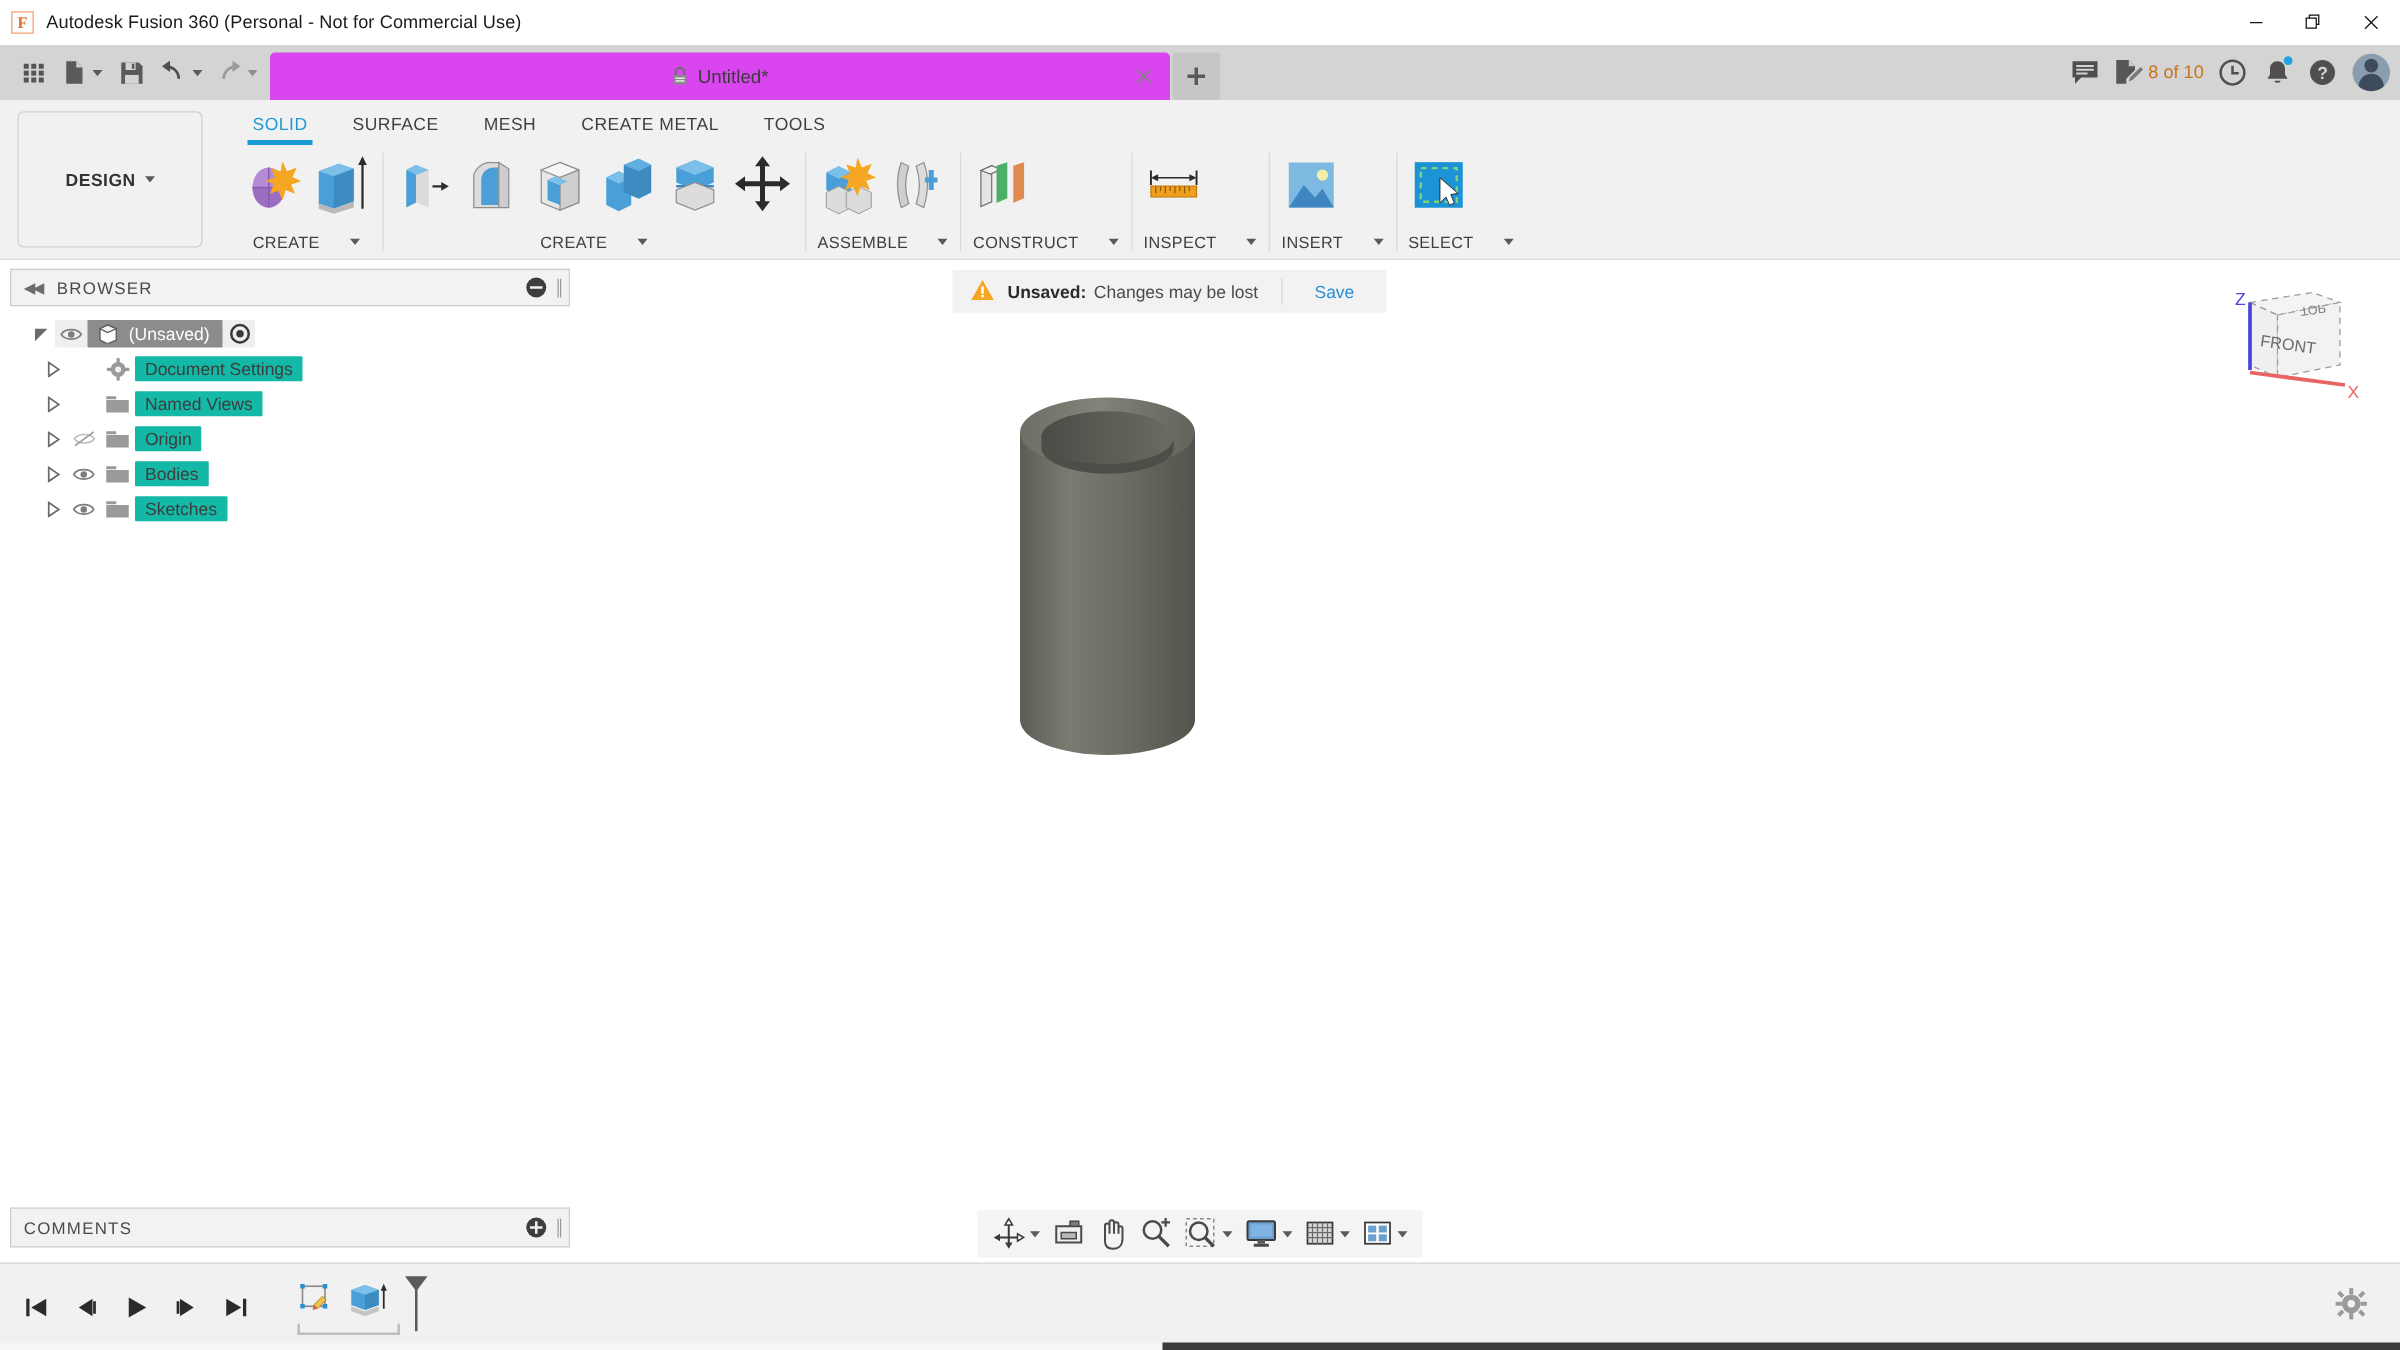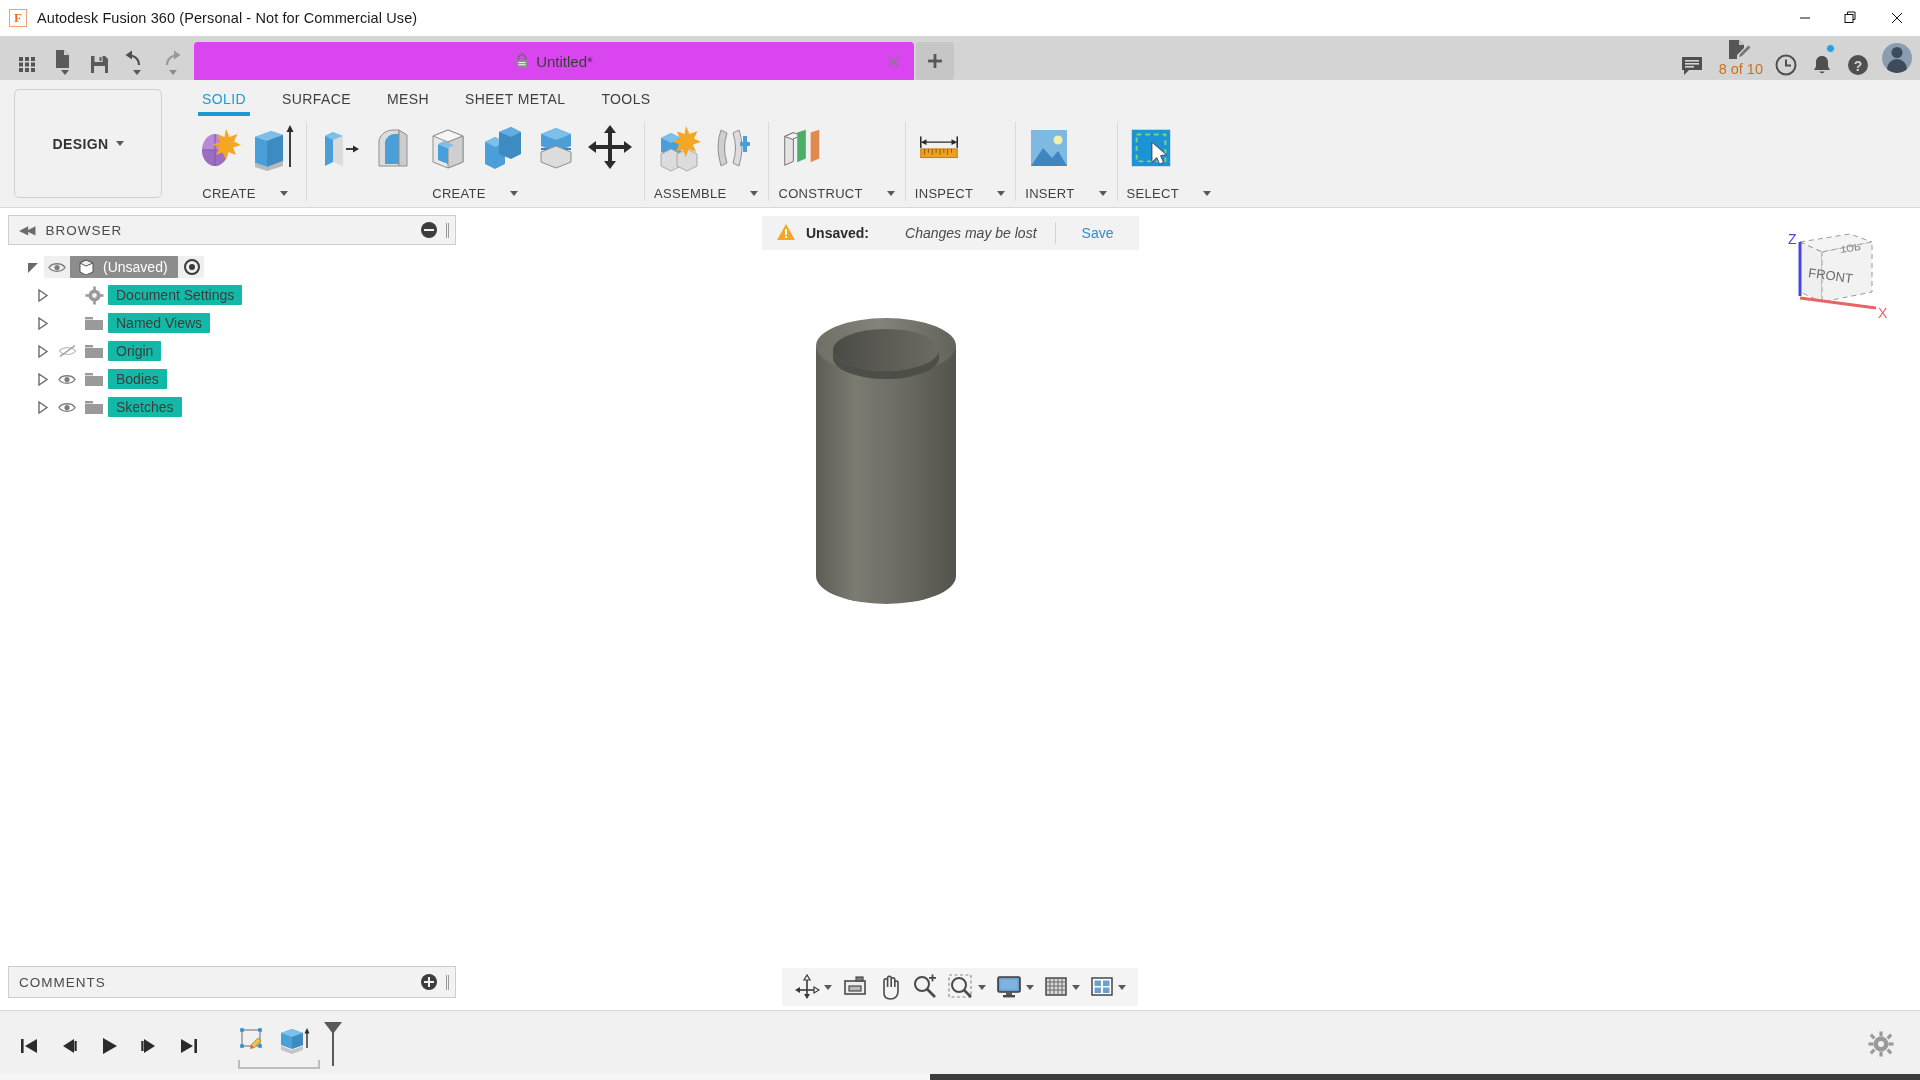--- a/index.html
+++ b/index.html
@@ -34,22 +34,22 @@
   }
   .win-btn svg { display: block; }
 
   
   .qabar {
     height: 44px; background: #d4d4d4; display: flex; align-items: center;
     position: relative; z-index: 30;
   }
   .qa-left { display: flex; align-items: center; padding-left: 10px; gap: 2px; }
   .qa-btn {
-    height: 34px; min-width: 34px; display: flex; align-items: center; justify-content: flex-end;
-    padding: 0 4px; cursor: default; border-radius: 2px; flex-direction: column;
+    height: 34px; min-width: 34px; display: flex; align-items: center; justify-content: center;
+    padding: 0 4px; cursor: default; border-radius: 2px;
   }
   .caret { width: 0; height: 0; border-left: 4px solid transparent; border-right: 4px solid transparent;
            border-top: 5px solid #5a5a5a; margin-left: 4px; }
   .caret.light { border-top-color: #8d8d8d; }
 
   
   .doc-tabs { display: flex; align-items: flex-end; height: 44px; margin-left: 6px; flex: 1; }
   .doc-tab {
     position: relative; height: 38px; min-width: 720px; background: #d946ef;
     border-radius: 4px 4px 0 0; display: flex; align-items: center; justify-content: center;
@@ -155,21 +155,21 @@
   .radio-dot::after { content:''; position:absolute; left:3px; top:3px; width:6px; height:6px;
                background:#3a3a3a; border-radius:50%; }
 
   
   .unsaved-bar {
     position: absolute; left: 762px; top: 8px; height: 34px; background: #f2f2f2;
     display: flex; align-items: center; font-size: 14px; z-index: 9;
   }
   .unsaved-bar .warn { margin: 0 10px 0 14px; }
   .unsaved-label { font-weight: bold; color: #2b2b2b; }
-  .unsaved-msg { color: #4a4a4a; margin-left: 36px; margin-right: 18px; font-style: italic; }
+  .unsaved-msg { color: #4a4a4a; margin-left: 6px; margin-right: 18px; }
   .sep-v { width:1px; align-self: stretch; background:#d5d5d5; margin: 6px 0; }
   .save-link { color: #2b8fd6; margin: 0 26px; cursor: default; }
 
   
   .viewcube { position: absolute; right: 28px; top: 12px; width: 120px; height: 105px; }
 
   
   .model { position: absolute; left: 806px; top: 100px; }
 
   
@@ -356,21 +356,21 @@
     <div class="design-box">
       <span class="design-label">DESIGN</span>
       <span class="caret" style="margin-left:7px;"></span>
     </div>
 
     <div class="ribbon-main">
       <div class="tab-row">
         <div class="rtab active">SOLID</div>
         <div class="rtab">SURFACE</div>
         <div class="rtab">MESH</div>
-        <div class="rtab">SHEET METAL</div>
+        <div class="rtab">CREATE METAL</div>
         <div class="rtab">TOOLS</div>
       </div>
 
       <div class="panels">
 
         <div class="panel">
           <div class="panel-icons">
             <div class="tool">
               <svg width="46" height="50" viewBox="0 0 46 50">
                 <ellipse cx="20" cy="28" rx="13" ry="16" fill="#b68bd6"></ellipse>

